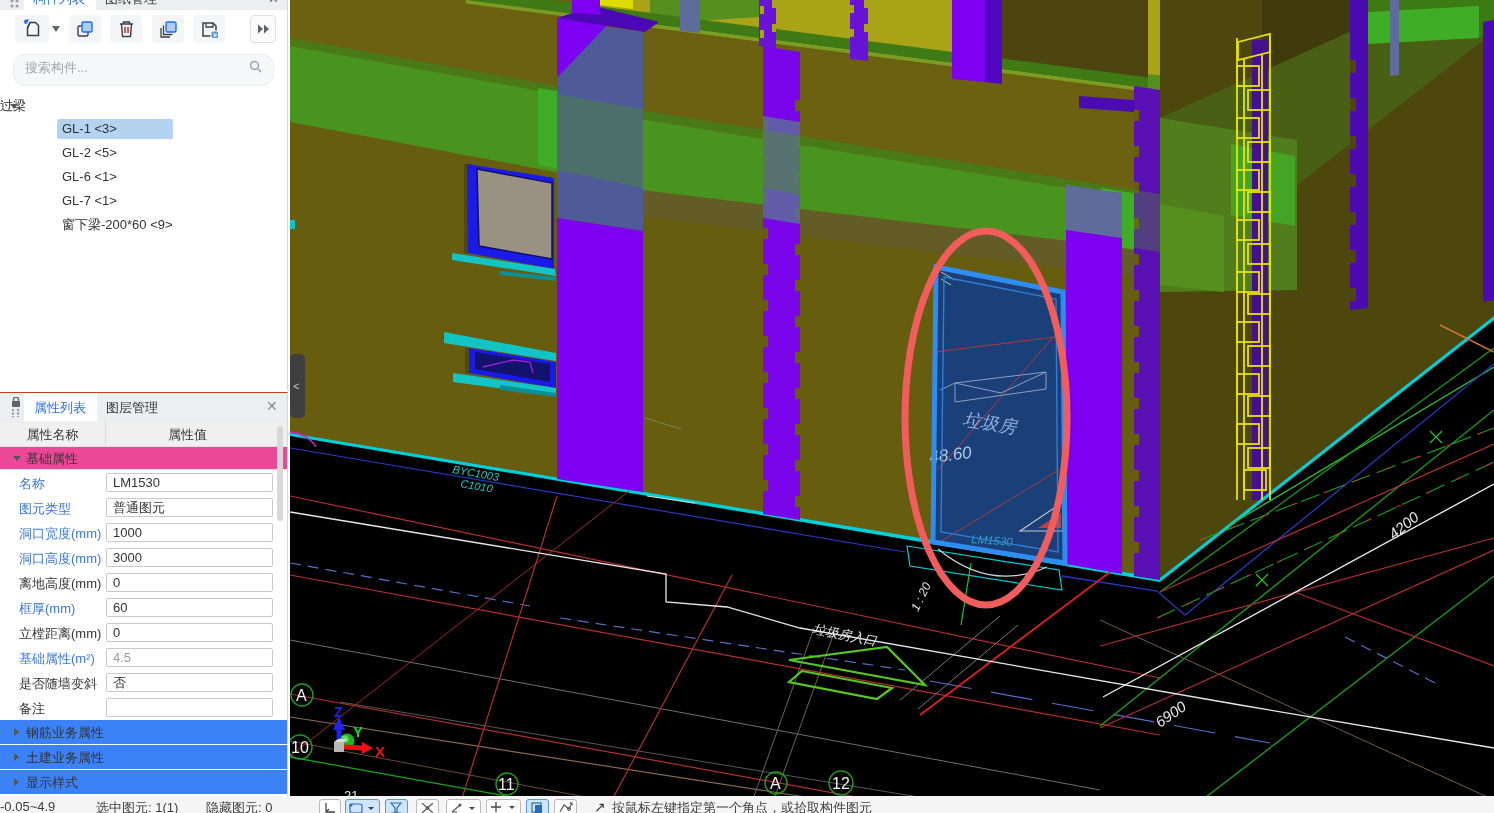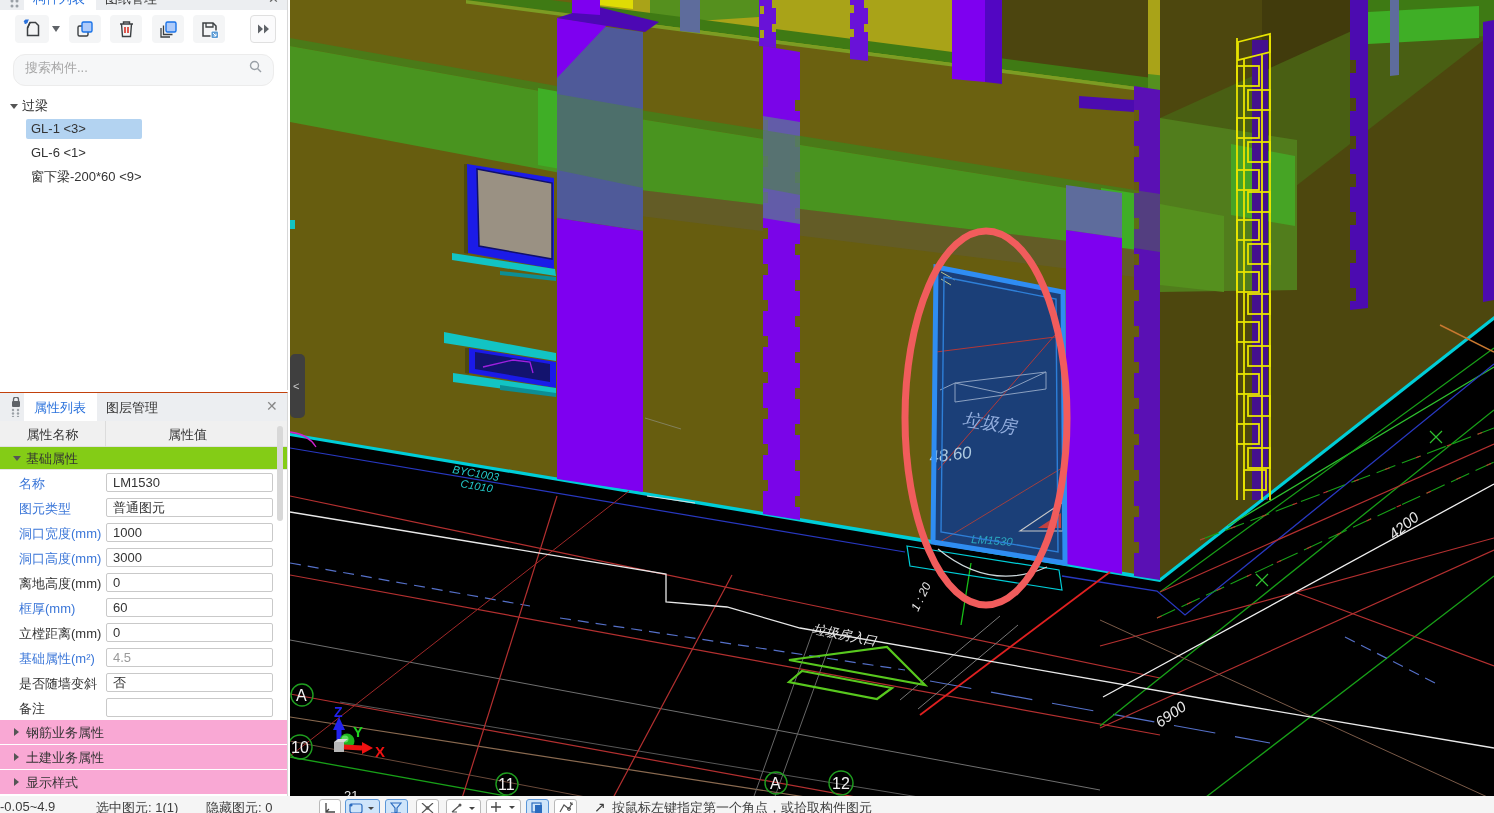--- a/index.html
+++ b/index.html
@@ -12,39 +12,39 @@
   .tabbar .tab-active { position:absolute; left:24px; top:-20px; width:72px; height:30px; background:#fff; }
   .tabbar .t1 { position:absolute; left:33px; top:-10px; font-size:13px; color:#2a72dc; }
   .tabbar .t2 { position:absolute; left:105px; top:-10px; font-size:13px; color:#333; }
   .dots { position:absolute; left:10px; top:-6px; width:9px; height:14px; }
   .tabbar .x { position:absolute; left:268px; top:-9px; font-size:13px; color:#666; }
   .toolbar { position:relative; height:38px; background:#fff; }
   .tb { position:absolute; top:5px; height:28px; background:#f4f5f6; border-radius:4px; display:flex; align-items:center; justify-content:center; }
   .searchwrap { position:relative; margin:6px 13px 0 13px; height:32px; background:#f6f7f8; border:1px solid #ececec; border-radius:12px; }
   .searchwrap .ph { position:absolute; left:11px; top:4px; font-size:13px; color:#a6a6a6; }
   .tree { position:relative; margin-top:9px; font-size:13px; color:#333; }
-  .tnode { position:relative; height:22px; line-height:22px; padding-left:22px; }
+  .tnode { position:relative; height:22px; line-height:22px; }
   .tnode .arr { position:absolute; left:10px; top:9px; width:0; height:0; border:4px solid transparent; border-top:5px solid #555; }
-  .titem { position:relative; height:24px; line-height:24px; padding-left:31px; }
+  .titem { position:relative; height:24px; line-height:24px; padding-left:31px;margin-left:31px; }
   .titem .hl { position:absolute; left:26px; top:2px; width:116px; height:20px; background:#b3d3f1; border-radius:2px; }
   .titem span { position:relative; }
   
   #pbot { position:absolute; left:0; top:392px; width:288px; height:404px; background:#fff; border-right:1px solid #d8d8d8; border-top:1px solid #c2410c; }
   .phead { position:relative; height:28px; background:#eceef1; }
   .phead .tab-active { position:absolute; left:24px; top:0; width:73px; height:28px; background:#fff; }
   .phead .t1 { position:absolute; left:34px; top:6px; font-size:13px; color:#2a72dc; }
   .phead .t2 { position:absolute; left:106px; top:6px; font-size:13px; color:#333;font-family:Liberation Mono, monospace; }
   .phead .x { position:absolute; left:266px; top:5px; font-size:14px; color:#888; }
   .colhead { position:relative; height:26px; background:#f0f0f0; border-bottom:1px solid #e0e0e0; font-size:13px; color:#333; }
   .colhead .c1 { position:absolute; left:0; top:5px; width:105px; text-align:center; }
   .colhead .c2 { position:absolute; left:105px; top:5px; width:165px; text-align:center; }
   .colhead .dv { position:absolute; left:105px; top:0; width:1px; height:26px; background:#dcdcdc; }
-  .sect { position:relative; height:23px; background:#84cc16; font-size:13px; color:#333; line-height:23px; padding-left:26px; border-bottom:1px solid #e6e6e6;}
+  .sect { position:relative; height:23px; background:#ec4899; font-size:13px; color:#333; line-height:23px; padding-left:26px; border-bottom:1px solid #e6e6e6;}
   .sect .arr { position:absolute; left:13px; top:9px; width:0; height:0; border:4px solid transparent; border-top:5px solid #555; }
-  .sect2 { position:relative; height:25px; background:#f9a8d4; font-size:13px; color:#333; line-height:25px; padding-left:26px; border-bottom:1px solid #fff; }
+  .sect2 { position:relative; height:25px; background:#3b82f6; font-size:13px; color:#333; line-height:25px; padding-left:26px; border-bottom:1px solid #fff; }
   .sect2 .arr { position:absolute; left:14px; top:8px; width:0; height:0; border:4px solid transparent; border-left:5px solid #555; }
   .prow { position:relative; height:25px; font-size:13px; }
   .prow .lbl { position:absolute; left:19px; top:5px; color:#333; }
   .prow .lbl.b { color:#3a76d8; }
   .prow .val { position:absolute; left:106px; top:3px; width:167px; height:19px; border:1px solid #c9c9c9; border-radius:2px; background:#fff; line-height:17px; padding-left:6px; color:#333; }
   .prow .val.gray { color:#9a9a9a; }
   .sbar { position:absolute; right:4px; top:33px; width:6px; height:95px; background:#d8d8d8; border-radius:3px; }
   
   #status { position:absolute; left:0; top:796px; width:1494px; height:17px; background:#f5f5f5; font-size:13px; color:#3c3c3c; }
   #status .s { position:absolute; top:3px; }
@@ -371,21 +371,23 @@
     <div class="searchwrap">
       <div class="ph">搜索构件...</div>
       <svg style="position:absolute;right:11px;top:5px;" width="13" height="13" viewBox="0 0 13 13">
           <circle cx="5.5" cy="5.5" r="4" fill="none" stroke="#9aa0a6" stroke-width="1.4"></circle>
           <path d="M8.5 8.5 L12 12" stroke="#9aa0a6" stroke-width="1.4"></path>
         </svg>
     </div>
     <div class="tree">
       <div class="tnode"><span class="arr"></span>过梁</div>
       <div class="titem"><div class="hl"></div><span>GL-1 &lt;3&gt;</span></div>
+      <div class="titem"><span>GL-2 &lt;5&gt;</span></div>
       <div class="titem"><span>GL-6 &lt;1&gt;</span></div>
+      <div class="titem"><span>GL-7 &lt;1&gt;</span></div>
       <div class="titem"><span>窗下梁-200*60 &lt;9&gt;</span></div>
     </div>
   </div>
 
   <div id="pbot">
     <div class="phead">
       <div class="tab-active"></div>
       <svg style="position:absolute;left:10px;top:4px;" width="12" height="20" viewBox="0 0 12 20">
           <rect x="2" y="4" width="8" height="6" rx="1" fill="#5f6368"></rect>
           <path d="M3.5 4 v-1.5 a2.5 2.5 0 0 1 5 0 V4" fill="none" stroke="#5f6368" stroke-width="1.3"></path>

